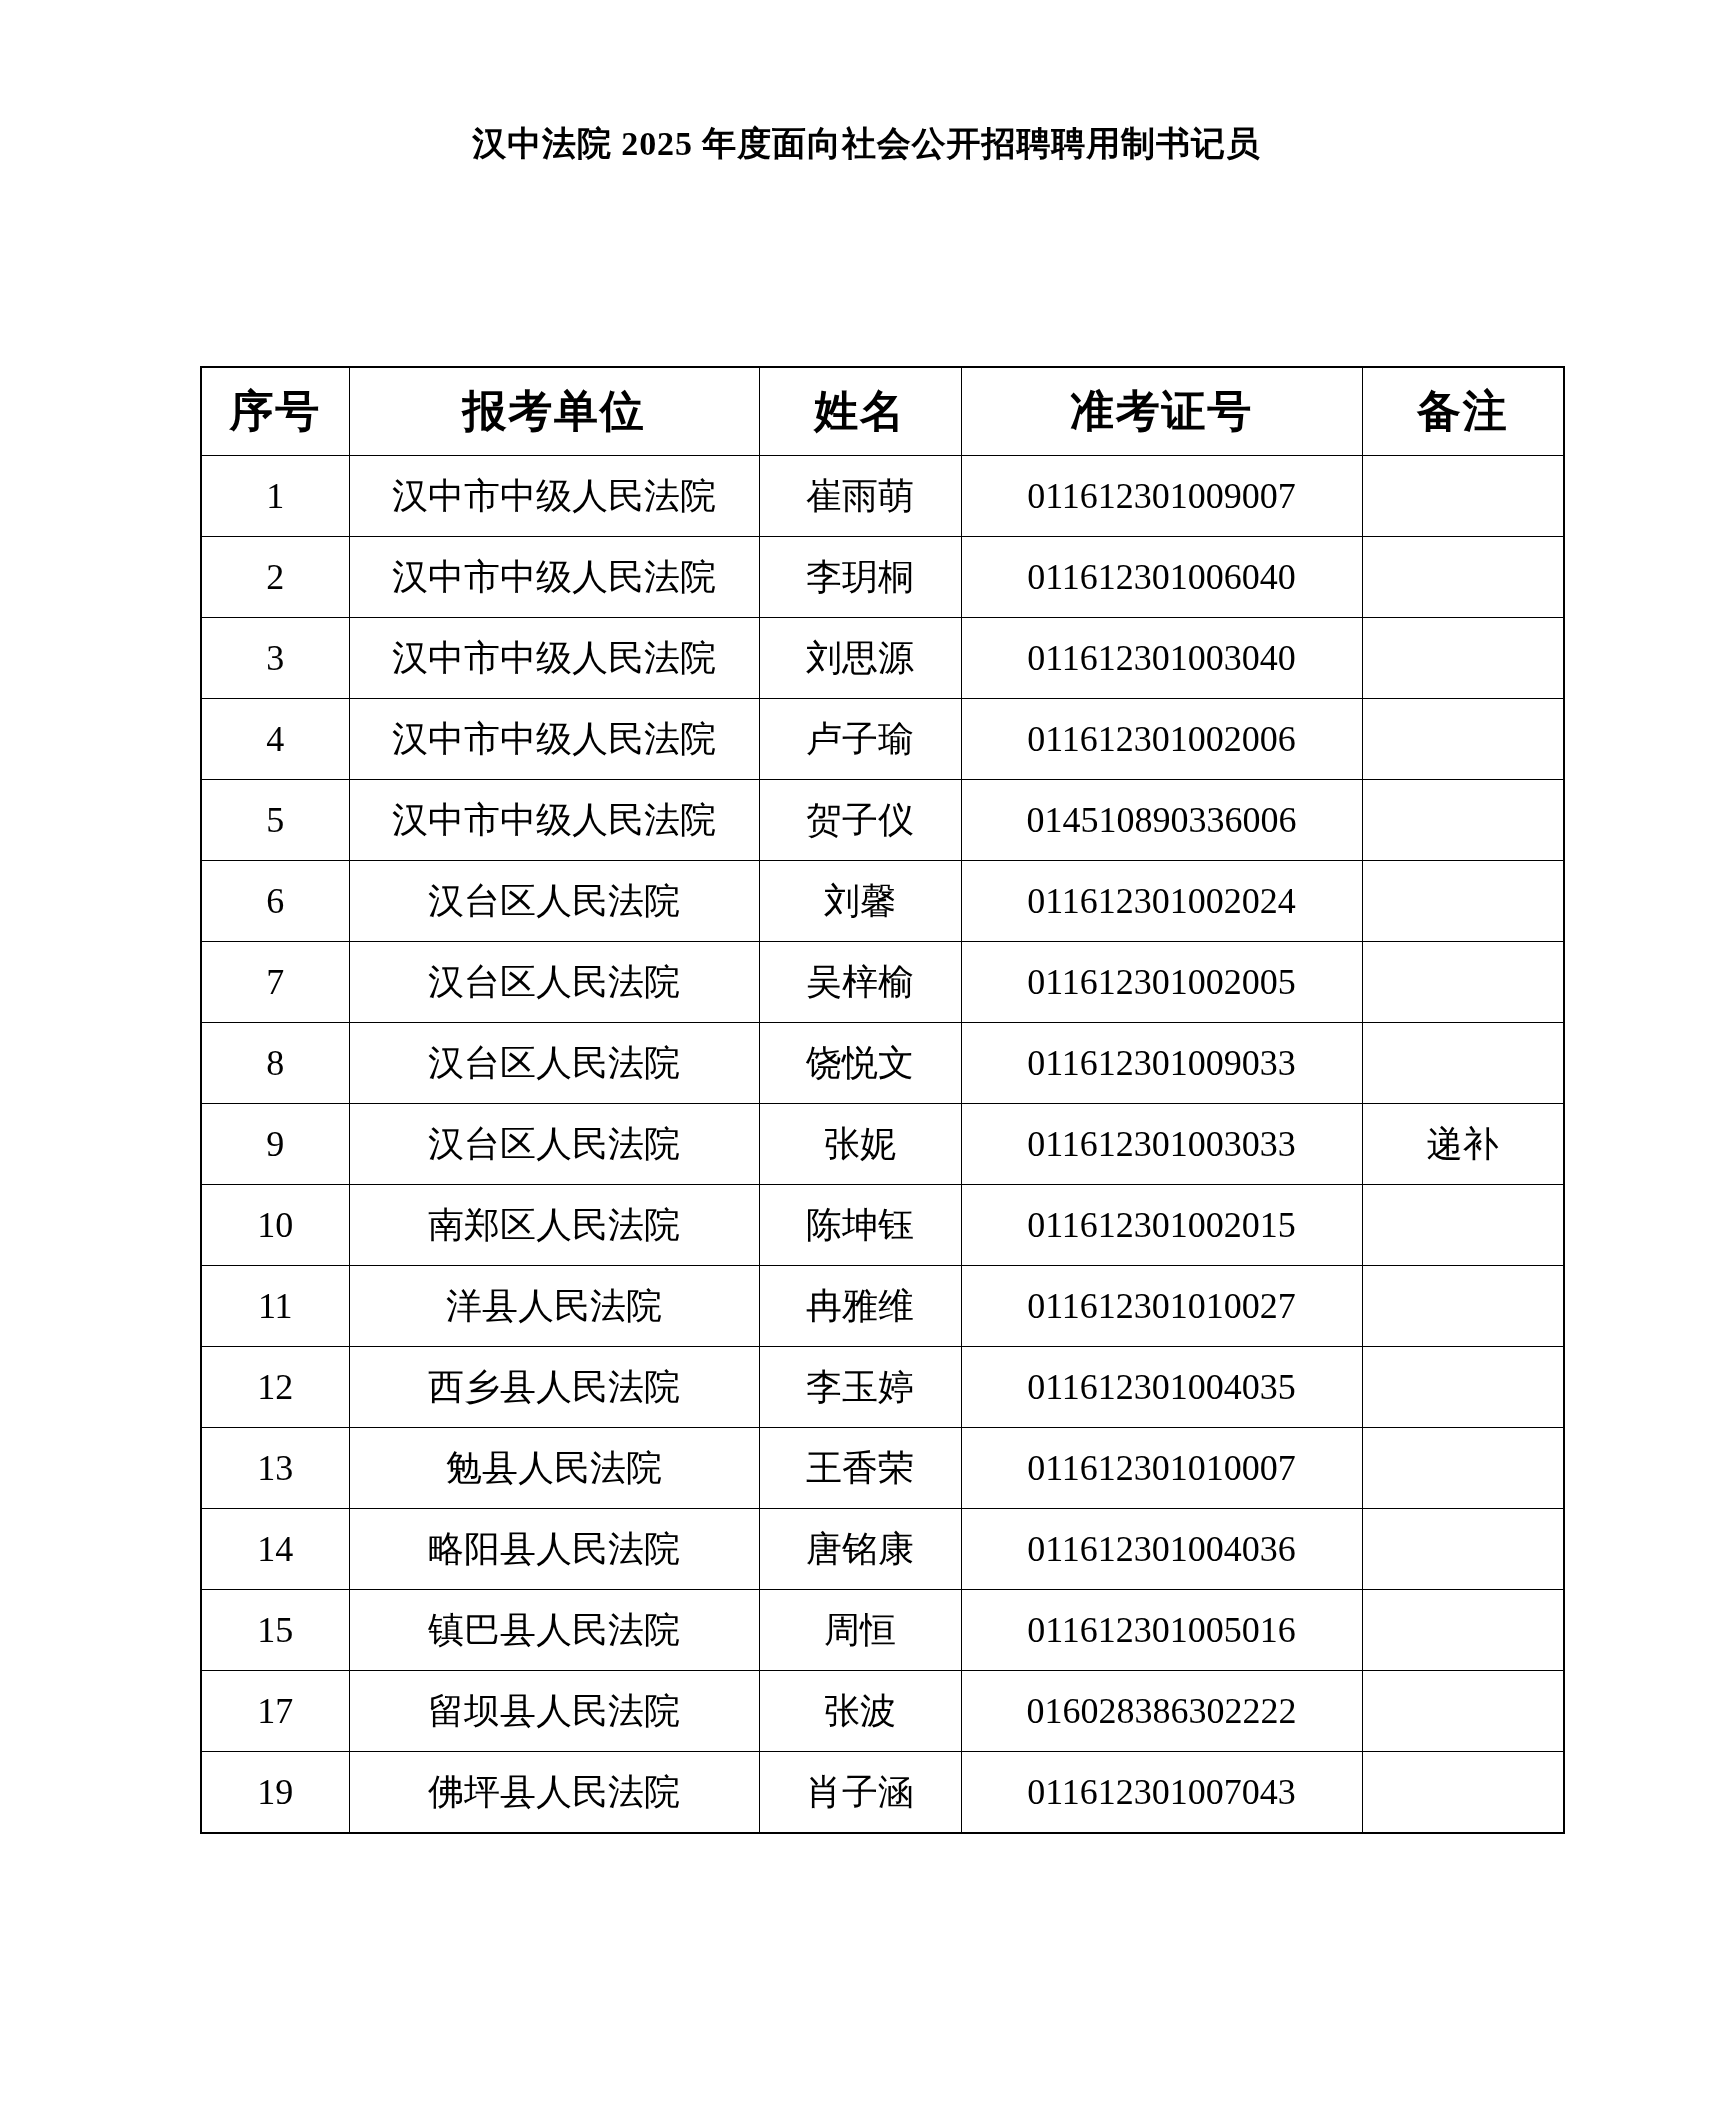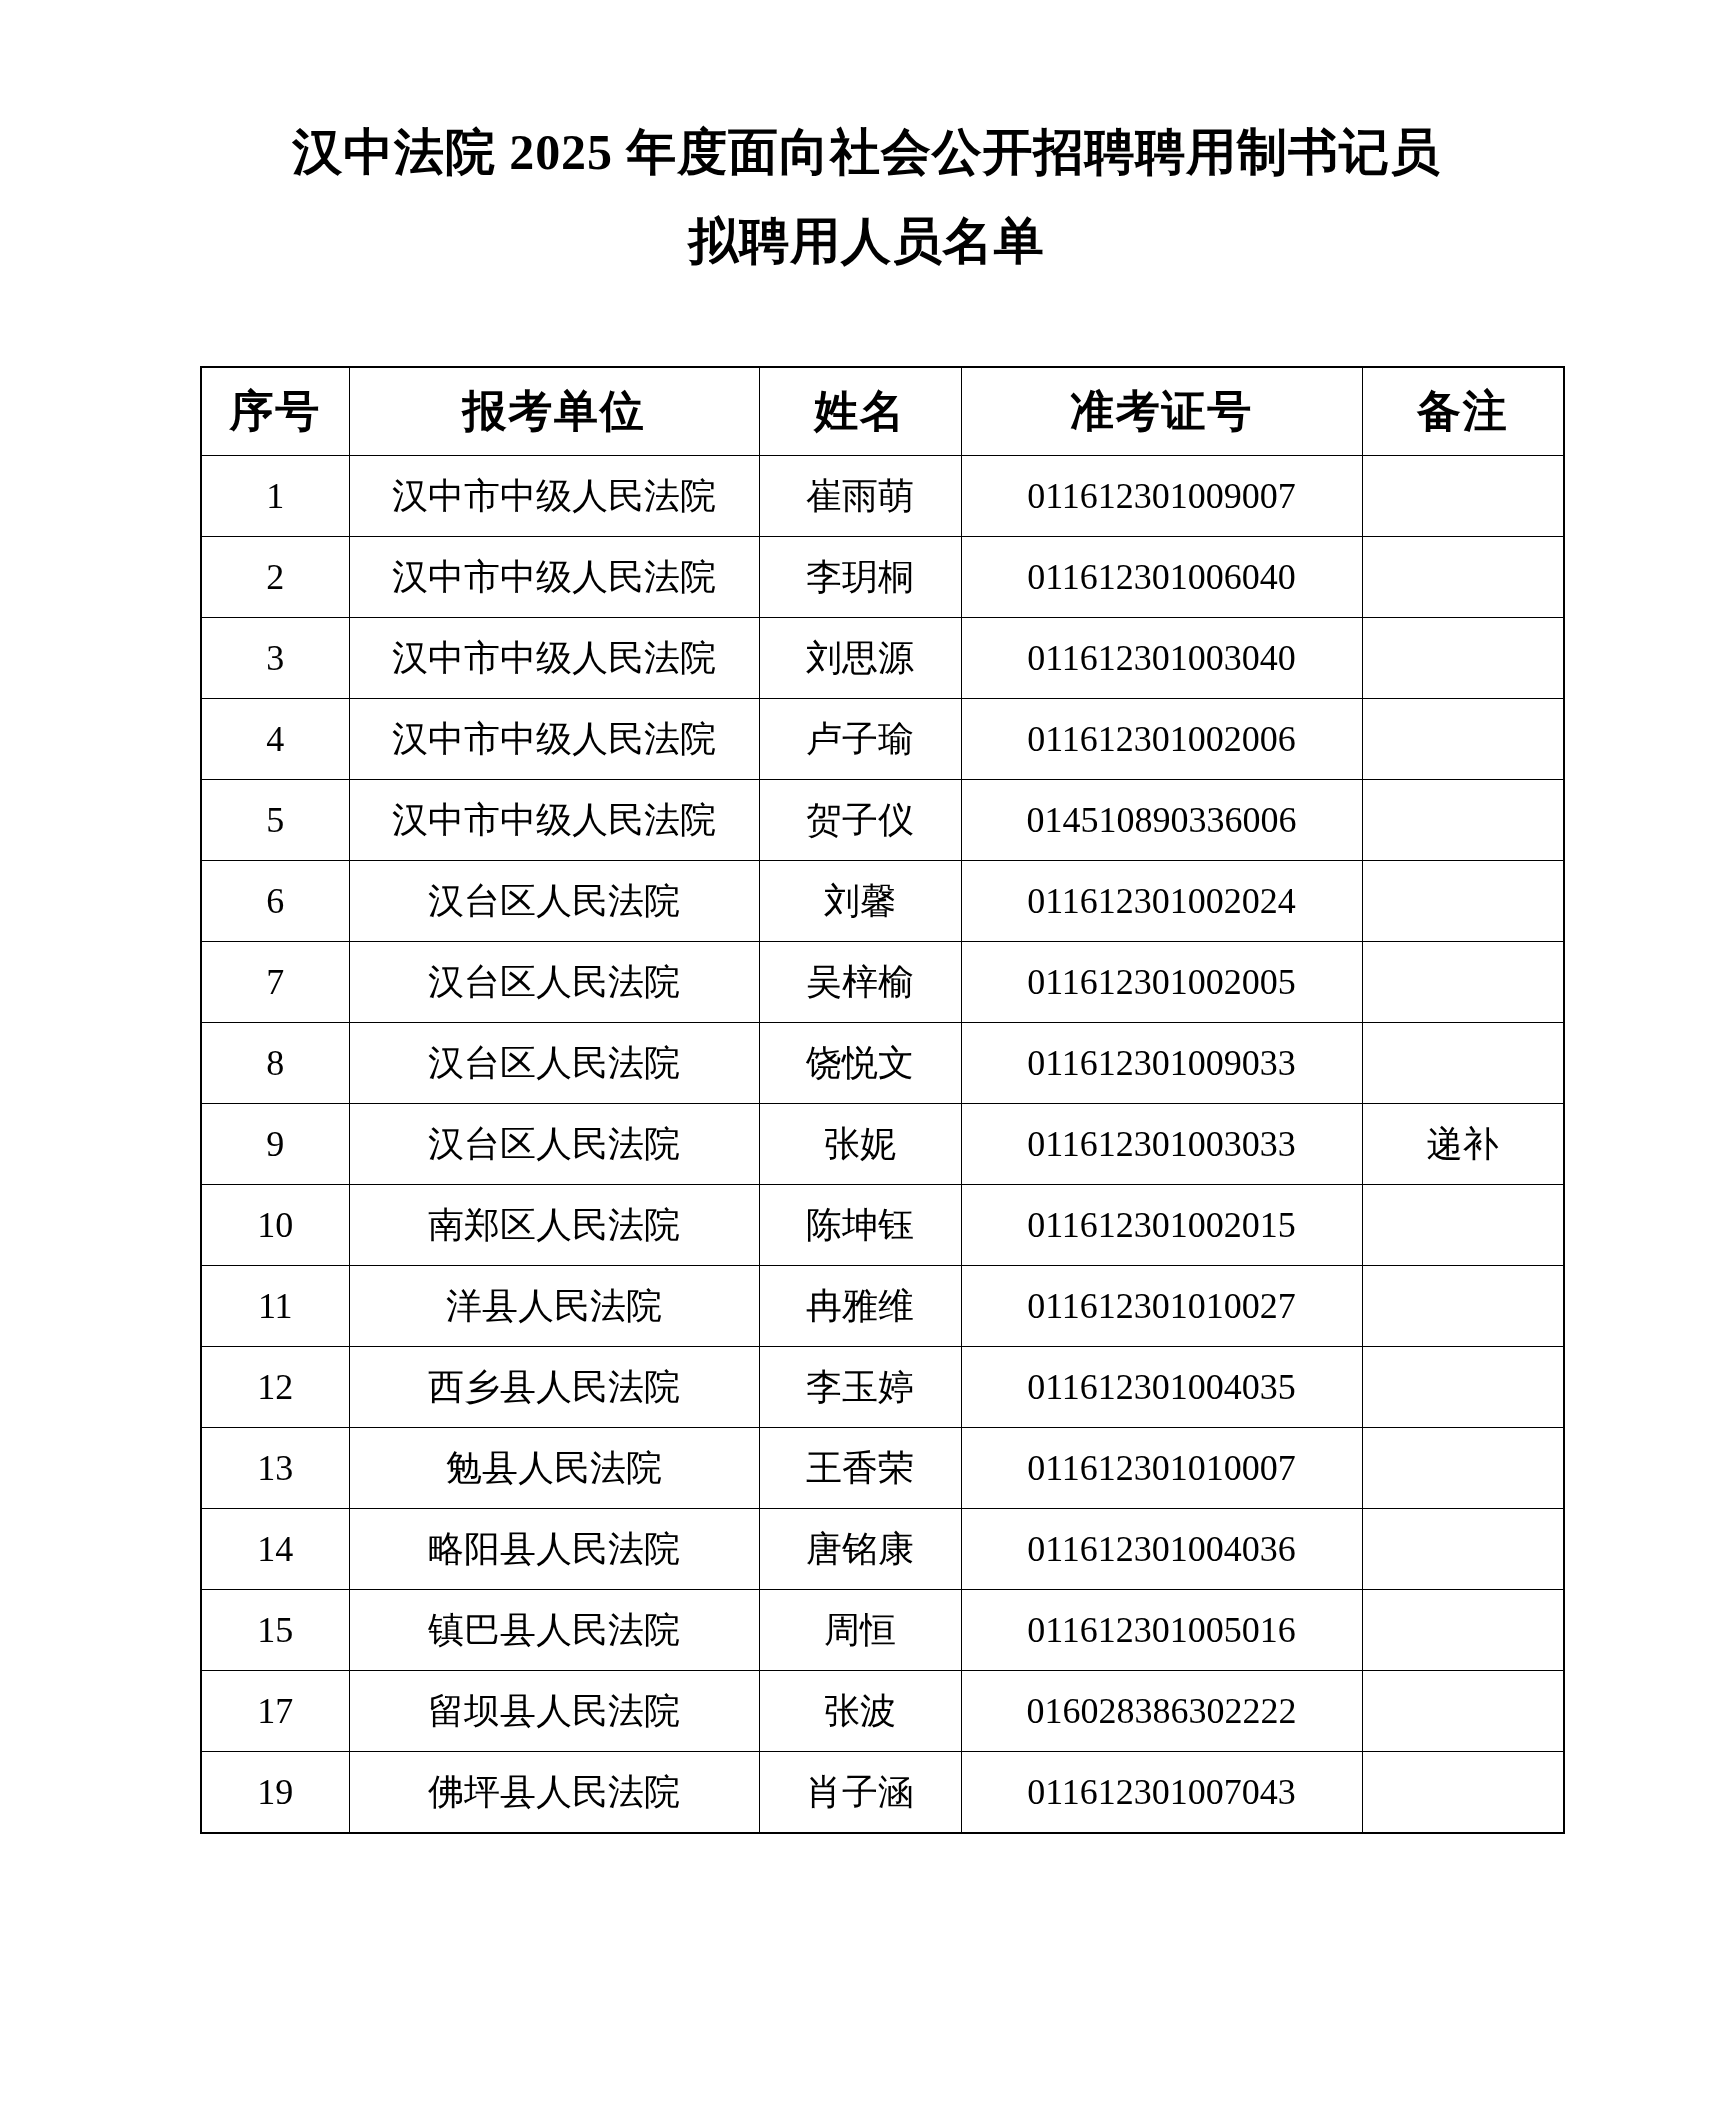--- a/index.html
+++ b/index.html
@@ -14,21 +14,21 @@
     background: #ffffff;
     color: #000000;
     font-family: "Liberation Serif", "DejaVu Serif", serif;
     overflow: hidden;
   }
   .doc-title {
     position: absolute;
     left: 0;
     width: 1733px;
     text-align: center;
-    font-size: 50px;
+    font-size: 34px;
     font-weight: bold;
     line-height: 1;
     letter-spacing: 0.9px;
     white-space: nowrap;
   }
   .doc-title.line1 { top: 127px; }
   .doc-title.line2 { top: 216px; }
 
   table.roster {
     position: absolute;
@@ -62,21 +62,20 @@
   col.c-unit   { width: 410px; }
   col.c-name   { width: 202px; }
   col.c-ticket { width: 401px; }
   col.c-remark { width: 202px; }
 </style>
 </head>
 <body>
 
 <div class="page">
   <div class="doc-title line1">汉中法院 2025 年度面向社会公开招聘聘用制书记员</div>
-  <div class="doc-title line2">拟聘用人员名单</div>
 
   <table class="roster">
     <colgroup>
       <col class="c-serial">
       <col class="c-unit">
       <col class="c-name">
       <col class="c-ticket">
       <col class="c-remark">
     </colgroup>
     <thead>

